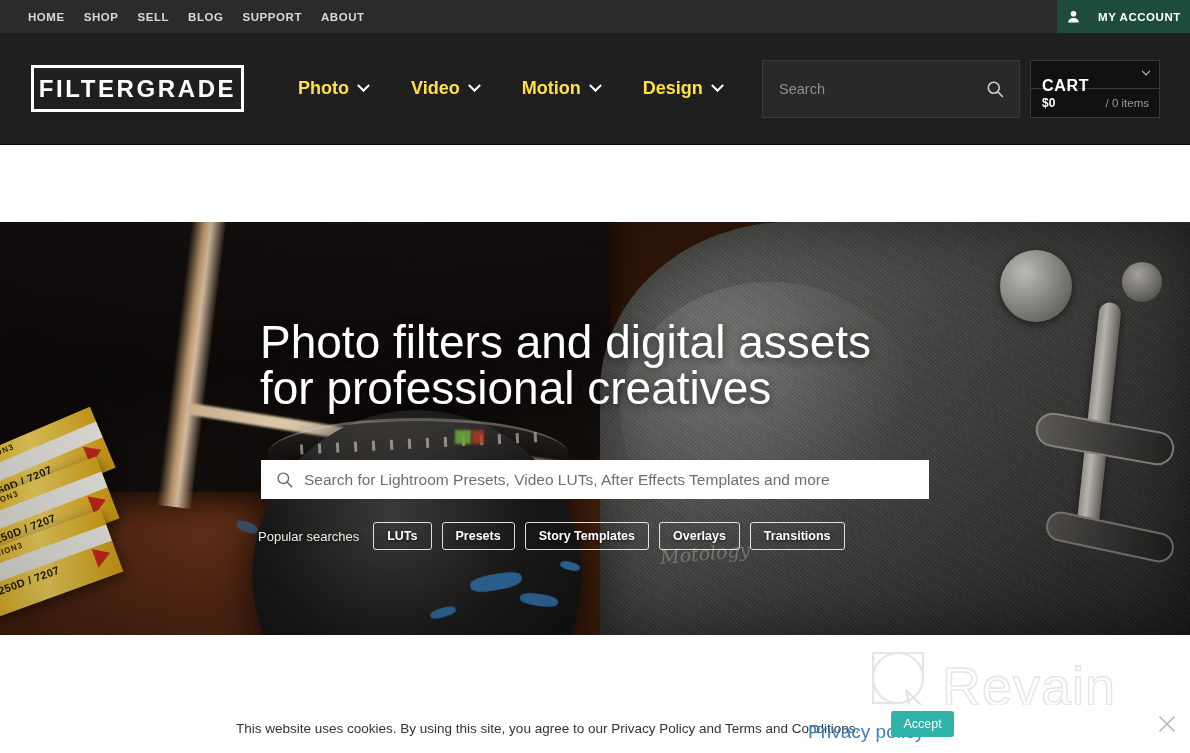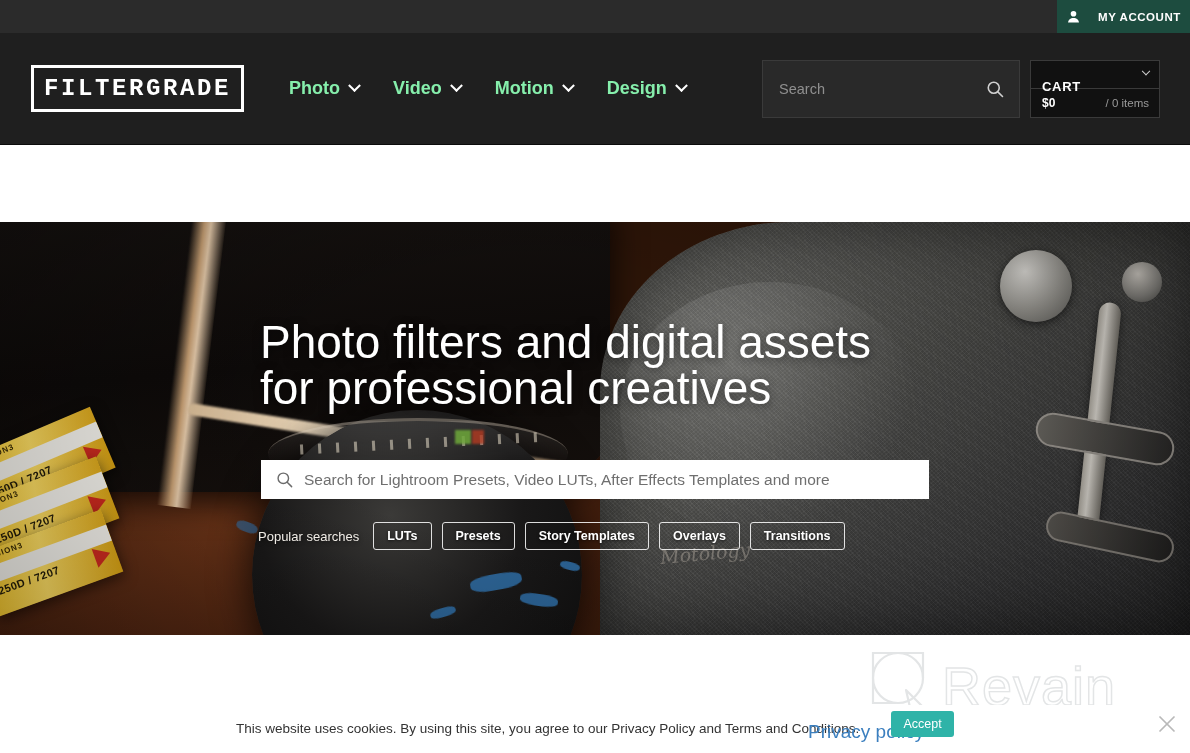--- a/index.html
+++ b/index.html
@@ -54,41 +54,41 @@
     background: #1f1f1f;
     border-bottom: 1px solid #0c0c0c;
     display: flex; align-items: center;
   }
   .logo {
     margin-left: 31px;
     width: 213px; height: 47px;
     border: 3px solid #ffffff;
     display: flex; align-items: center; justify-content: center;
     cursor: pointer;
-    font-family: Liberation Mono, monospace;
   }
   .logo-text {
     color: #ffffff;
     font-size: 24px;
     font-weight: bold;
     letter-spacing: 2.6px;
   }
   .mainnav {
     display: flex; align-items: center;
     gap: 0; margin-left: 28px;
   }
   .nav-item {
     display: flex; align-items: center; gap: 10px;
     padding: 0 17px;
     cursor: pointer;
   }
   .nav-label {
-    color: #86efac;
+    color: #fde047;
     font-size: 18px;
     font-weight: bold;
+    margin-left: 9px;
   }
   .chev {
     display: inline-block;
     width: 9px; height: 9px;
     border-right: 2px solid #ffffff;
     border-bottom: 2px solid #ffffff;
     transform: rotate(45deg) translate(-2px,-2px);
   }
   .header-right {
     margin-left: auto; margin-right: 30px;
@@ -117,21 +117,21 @@
     display: flex; flex-direction: column;
     cursor: pointer;
   }
   .cart-top {
     height: 28px;
     display: flex; align-items: center; justify-content: space-between;
     padding: 0 10px 0 11px;
     border-bottom: 1px solid #3a3a3a;
   }
   .cart-label {
-    color: #ffffff; font-size: 13px;
+    color: #ffffff; font-size: 16px;
     font-weight: bold; letter-spacing: 0.7px; margin-top: 24px;
   }
   .chev-sm {
     display: inline-block;
     width: 6px; height: 6px;
     border-right: 1.7px solid #cfcfcf;
     border-bottom: 1.7px solid #cfcfcf;
     transform: rotate(45deg) translate(-2px,-2px);
   }
   .cart-bot {
@@ -452,20 +452,28 @@
   .cookie-close {
     position: absolute; left: 1157px; top: 714px;
     width: 20px; height: 20px;
     cursor: pointer;
   }
 </style>
 </head>
 <body>
 
 <div class="topbar">
+  <div class="topbar-links">
+    <a class="topbar-link">HOME</a>
+    <a class="topbar-link">SHOP</a>
+    <a class="topbar-link">SELL</a>
+    <a class="topbar-link">BLOG</a>
+    <a class="topbar-link">SUPPORT</a>
+    <a class="topbar-link">ABOUT</a>
+  </div>
   <div class="topbar-spacer"></div>
   <div class="my-account">
     <svg class="person-icon" width="15" height="15" viewBox="0 0 16 16">
       <circle cx="8" cy="5" r="3" fill="#ffffff"></circle>
       <path d="M2.2 14.5c0-3.1 2.6-5 5.8-5s5.8 1.9 5.8 5z" fill="#ffffff"></path>
     </svg>
     <span class="my-account-label">MY ACCOUNT</span>
   </div>
 </div>
 

